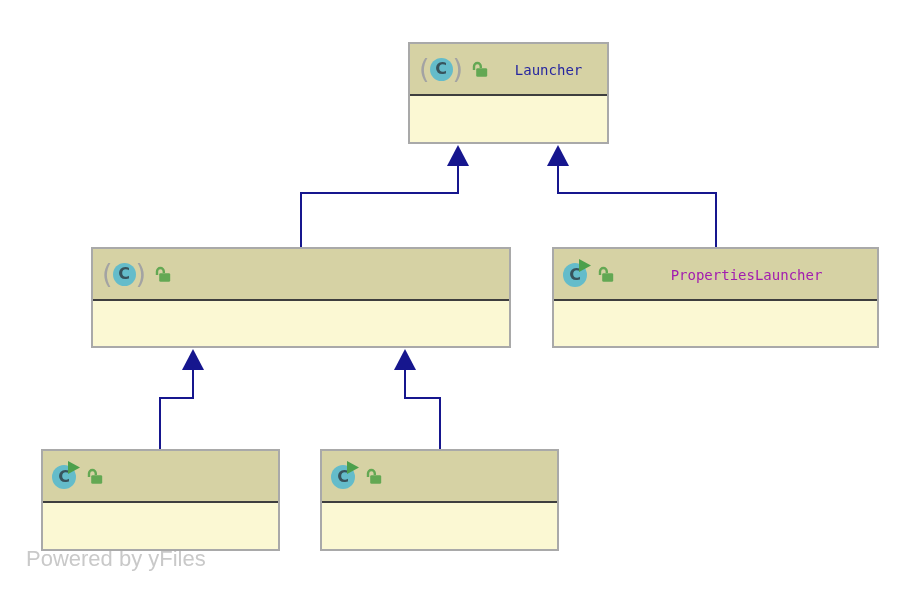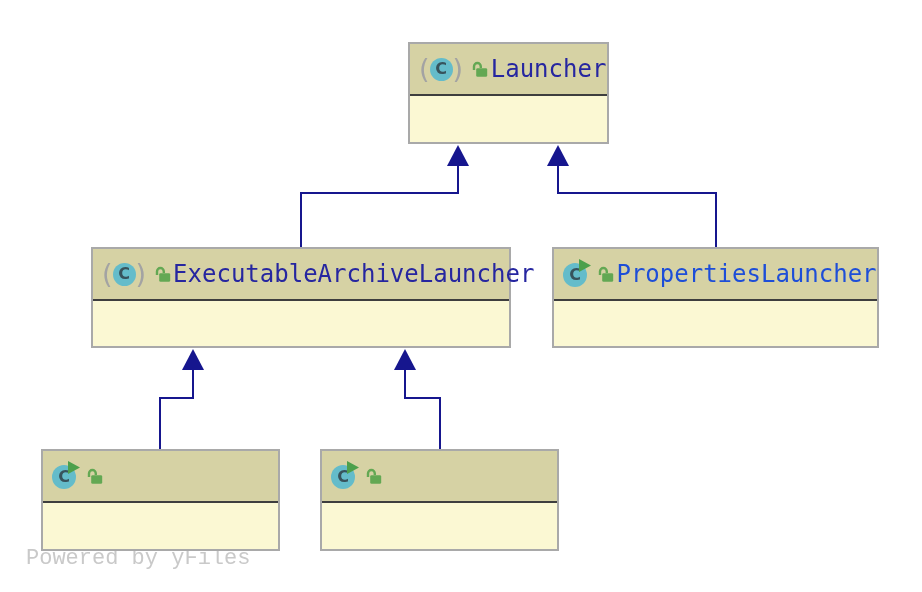--- a/index.html
+++ b/index.html
@@ -44,36 +44,36 @@
     font-size:16px;font-weight:bold;line-height:1;
   }
   .run-wrap{position:relative;width:26px;height:26px;}
   .run-wrap .circ{position:absolute;left:0;top:2px;width:24px;height:24px;}
   .play{position:absolute;right:-3px;top:-2px;}
 
   .lock{margin-left:7px;flex:0 0 auto;}
 
   .lblwrap{flex:1;text-align:center;}
   .lbl{
-    font-size:24px;letter-spacing:0px;
+    font-size:14px;letter-spacing:0px;
     white-space:nowrap;
   }
   .lbl-blue{color:#2626a0;}
-  .lbl-dark{color:#1d4ed8;}
+  .lbl-dark{color:#a21caf;}
 
   
   .n-launcher{left:408px;top:42px;width:201px;height:102px;}
   .n-eal{left:91px;top:247px;width:420px;height:101px;}
   .n-pl{left:552px;top:247px;width:327px;height:101px;}
   .n-jar{left:41px;top:449px;width:239px;height:102px;}
   .n-war{left:320px;top:449px;width:239px;height:102px;}
 
   .watermark{
     position:absolute;left:26px;top:546px;z-index:0;
-    font-family:Liberation Mono, monospace;
+    font-family:Liberation Sans, sans-serif;
     font-size:22px;color:#c9c9c9;
   }
 </style>
 </head>
 <body>
 
 <div class="canvas">
 
   <div class="watermark">Powered by yFiles</div>
 
@@ -120,21 +120,20 @@
     <div class="hdr">
       <span class="cls-icon">
         <span class="paren">(</span>
           <span class="circ">C</span>
           <span class="paren">)</span>
       </span>
       <svg class="lock" width="20" height="18" viewBox="0 0 20 18">
         <path d="M4 10 V6.4 a3.4 3.4 0 0 1 6.8 0 V8" fill="none" stroke="#63a853" stroke-width="2.4"></path>
         <rect x="6.2" y="8.2" width="11" height="8.6" rx="1.4" fill="#63a853"></rect>
       </svg>
-      <span class="lblwrap"><span class="lbl lbl-blue">ExecutableArchiveLauncher</span></span>
     </div>
     <div class="body"></div>
   </div>
 
   <div class="node n-pl">
     <div class="hdr">
       <span class="cls-icon run-wrap">
         <span class="circ">C</span>
         <svg class="play" width="14" height="14" viewBox="0 0 14 14">
           <polygon points="1,0 13,6.5 1,13" fill="#4ca04c"></polygon>

